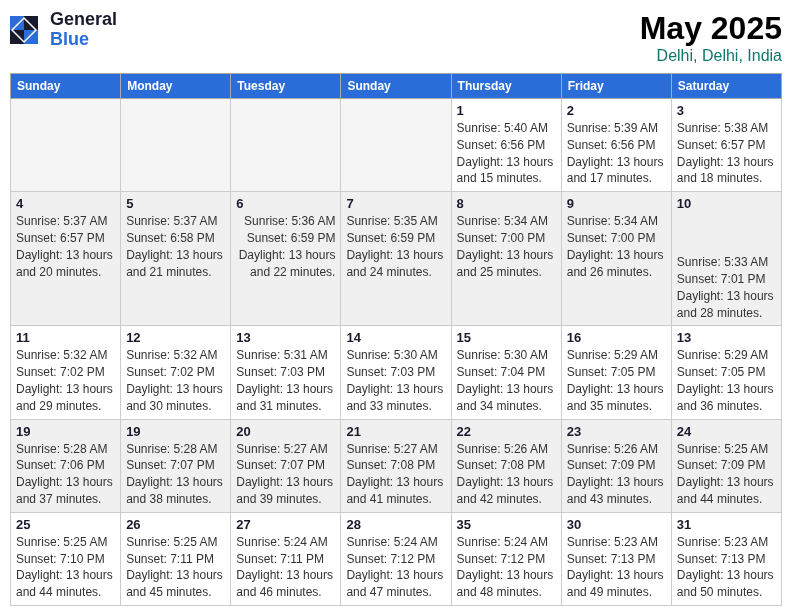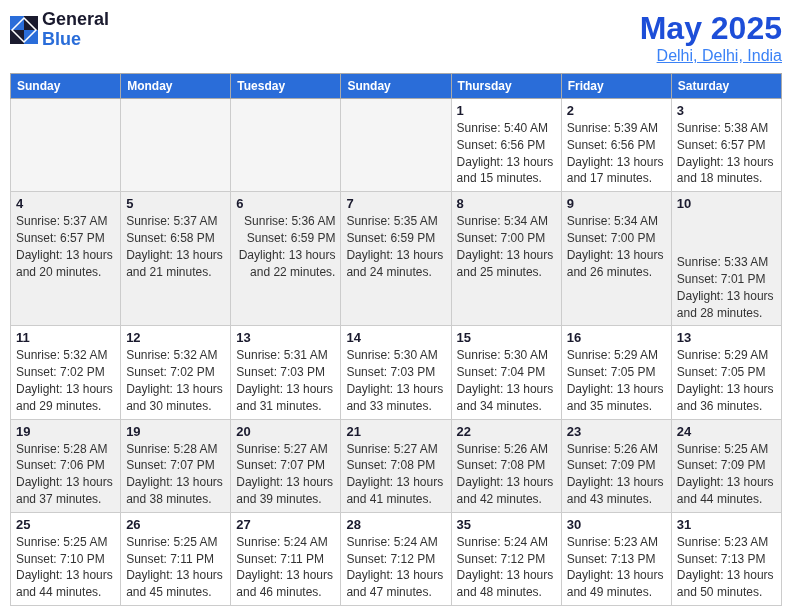--- a/index.html
+++ b/index.html
@@ -12,44 +12,43 @@
     }
     .header {
       display: flex;
       justify-content: space-between;
       align-items: flex-start;
       margin-bottom: 8px;
     }
     .logo {
       display: flex;
       align-items: center;
-      gap: 4px;
+      gap: 12px;
     }
     .logo-text {
       font-size: 18px;
       font-weight: bold;
       color: #1a1a2e;
       line-height: 1.1;
     }
     .logo-icon {
       width: 28px;
       height: 28px;
     }
     .title-block {
       text-align: right;
     }
     .month-year {
       font-size: 32px;
       font-weight: bold;
-      color: #1d4ed8;
+      color: #000000;
     }
     .location {
       font-size: 16px;
-      color: #3b82f6;
-      text-decoration: underline;
+      color: #0f766e;
     }
     table {
       width: 100%;
       border-collapse: collapse;
       table-layout: fixed;
     }
     th {
       background-color: #2a6dd9;
       color: #fff;
       font-size: 12px;

